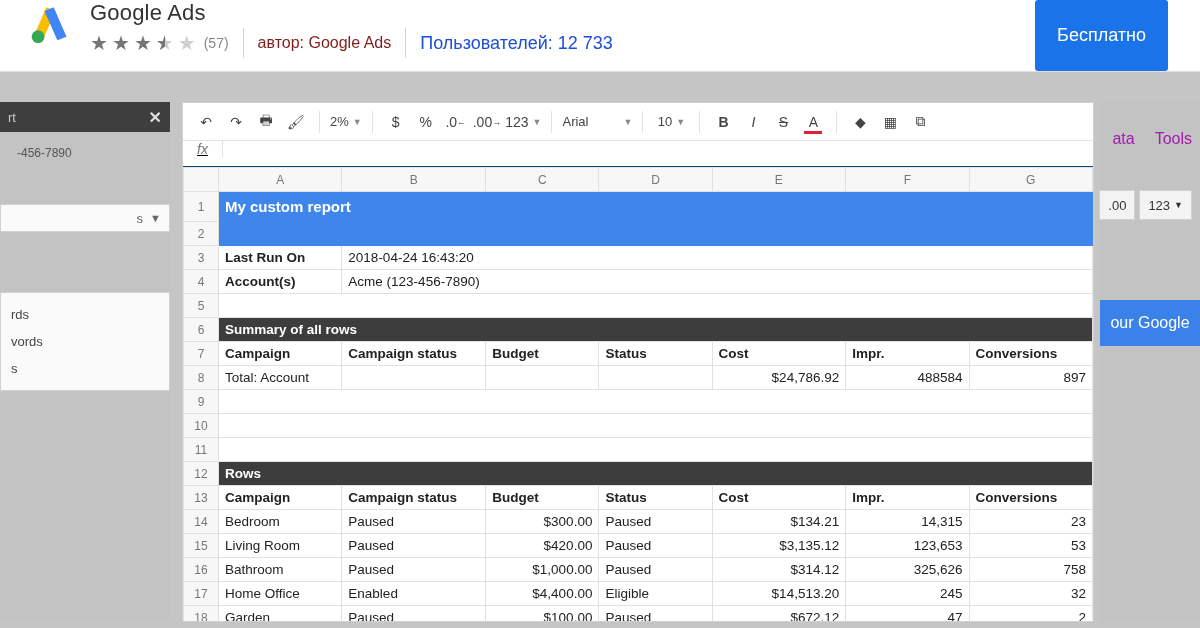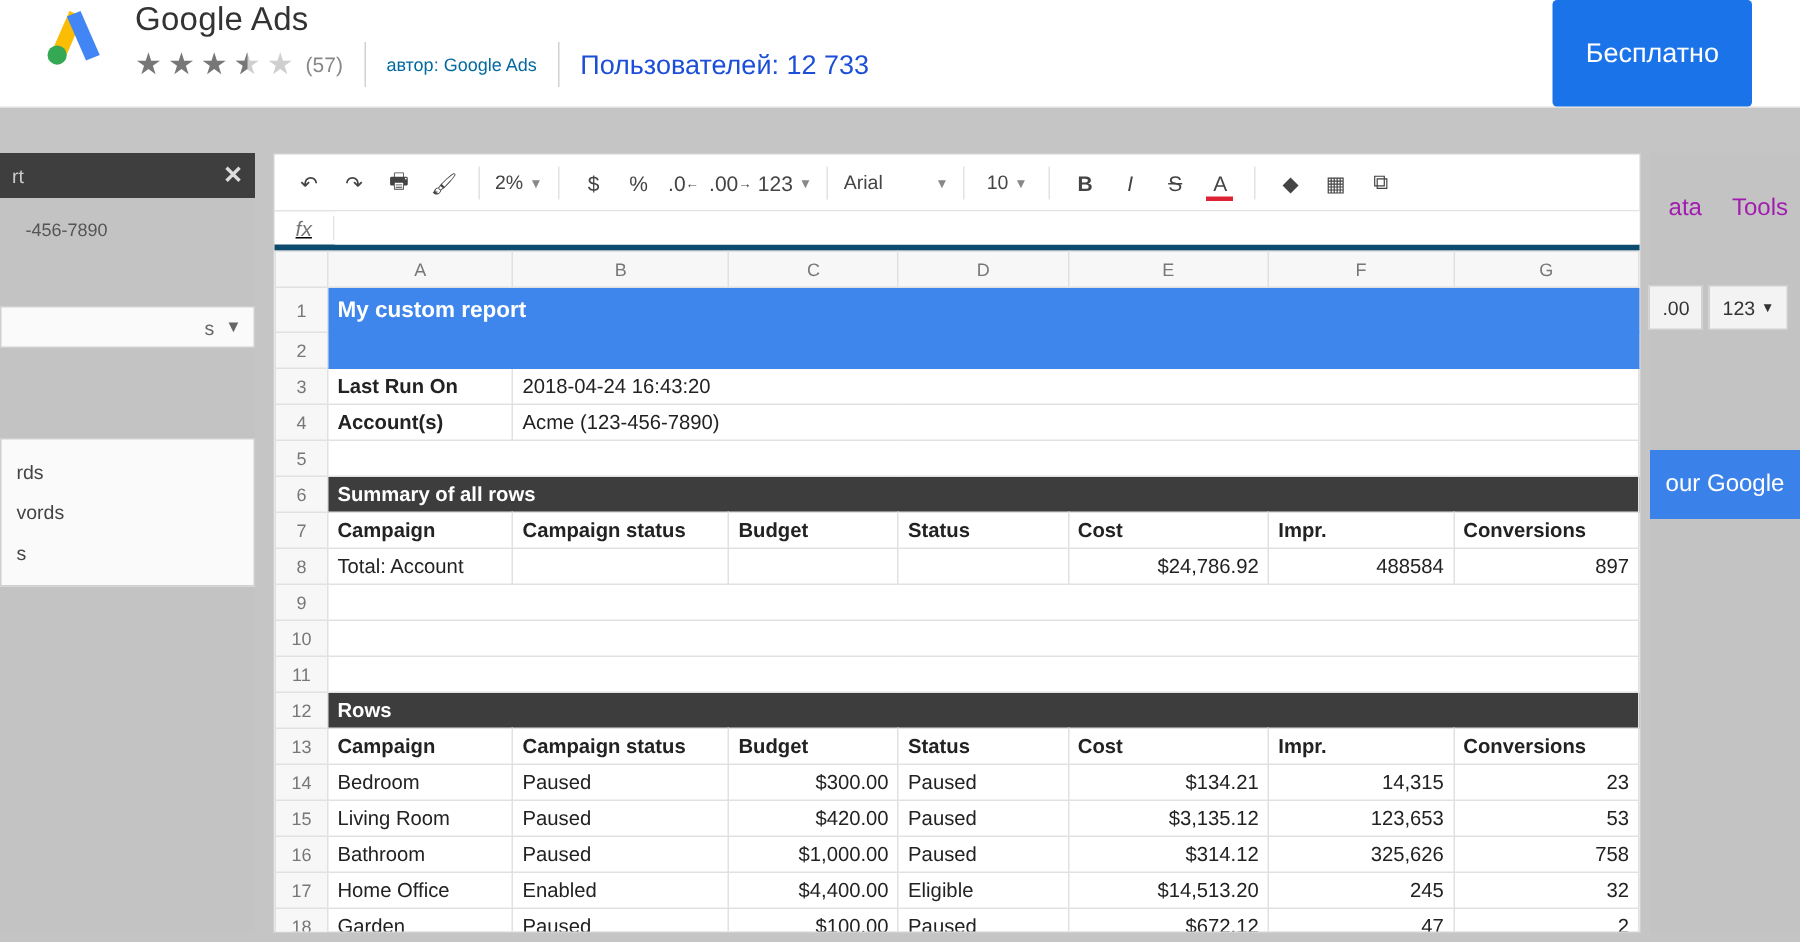--- a/index.html
+++ b/index.html
@@ -14,21 +14,21 @@
   .ga-logo { width: 44px; height: 44px; position: relative; margin-right: 18px; }
   .ga-logo svg { width: 44px; height: 44px; }
   .store-meta { display: flex; flex-direction: column; gap: 2px; }
   .store-title { font-size: 22px; color: #333; font-weight: 400; letter-spacing: .2px; }
   .store-sub { display: flex; align-items: center; gap: 14px; color: #666; font-size: 16px; }
   .stars { display: flex; align-items: center; gap: 4px; }
   .star { color: #777; font-size: 20px; line-height: 1; }
   .star.empty { color: #cfcfcf; }
   .rating-count { color: #888; font-size: 14px; margin-left: 4px; }
   .vert-sep { width: 1px; height: 30px; background: #d2d2d2; }
-  .store-author { color: #0369a1; font-size: 12px; }
+  .store-author { color: #7f1d1d; font-size: 16px; }
   .store-users { color: #1d4ed8; font-size: 18px; }
   .store-btn {
     margin-left: auto; margin-right: 32px;
     background: #1a73e8; color: #fff; font-size: 18px; font-weight: 500;
     border: 0; border-radius: 3px; padding: 12px 22px; cursor: pointer;
   }
 
   
   .bg-left {
     position: absolute; left: 0; top: 102px; width: 170px; height: 520px;
@@ -64,21 +64,21 @@
   }
   .tbtn { display:flex; align-items:center; justify-content:center; min-width:26px; height:28px; border-radius:3px; font-size:14px; color:#444; cursor:pointer;}
   .tbtn .chev { font-size:9px; margin-left:4px; color:#888;}
   .tsep { width:1px; height:22px; background:#e2e2e2; margin:0 6px;}
   .zoom { font-size:13px; }
   .ff  { font-size:13px; min-width:70px; justify-content:flex-start;}
   .fs  { font-size:13px; min-width:36px;}
   .tA { position:relative;}
   .tA .under { position:absolute; bottom:2px; left:4px; right:4px; height:3px; background:#d23; }
 
-  .fx-row { display:flex; align-items:center; height:26px; border-bottom:4px solid #0c4a6e;text-decoration:underline; }
+  .fx-row { display:flex; align-items:flex-start; height:26px; border-bottom:1px solid #0c4a6e;text-decoration:underline; }
   .fx-label { width:40px; text-align:center; font-style:italic; color:#777; font-size:14px; border-right:1px solid #e3e3e3;}
   .fx-input { flex:1; height:100%; border:0; outline:0; padding:0 6px; font-size:13px;}
 
   
   .grid { flex:1; overflow:hidden; position:relative;}
   table { border-collapse:collapse; width:100%; font-size:13.5px; color:#222;}
   th, td { border:1px solid #e1e1e1; height:24px; padding:0 6px; text-align:left; white-space:nowrap;}
   th.colhdr { background:#f7f7f7; color:#777; font-weight:400; text-align:center; font-size:12px; height:20px;}
   td.rowhdr { background:#f7f7f7; color:#777; text-align:center; width:34px; font-size:12px;}
   td.corner { background:#f7f7f7; width:34px;}

